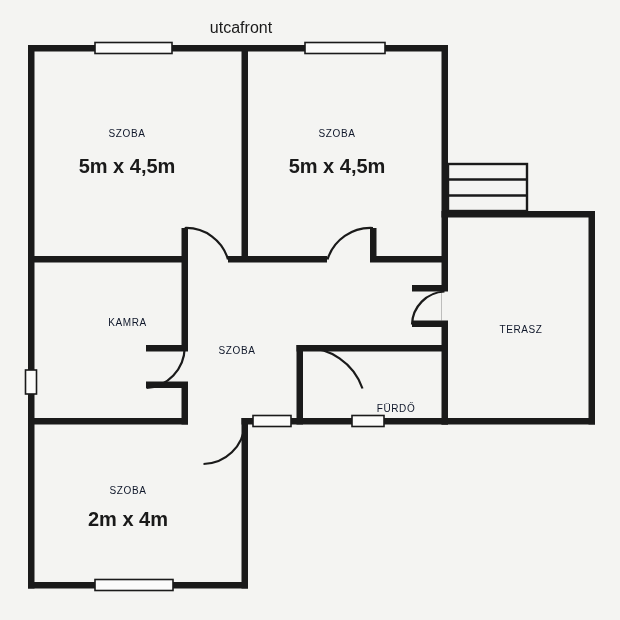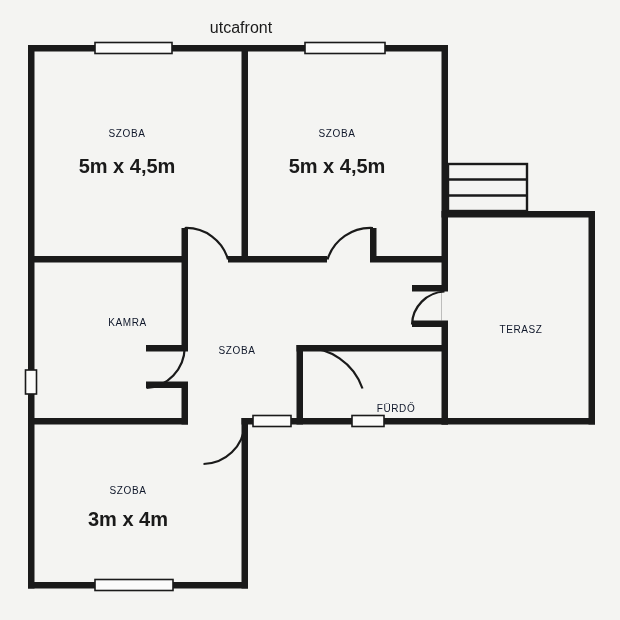--- a/index.html
+++ b/index.html
@@ -189,15 +189,15 @@
   <div class="room-label" style="left:107px; top:322px;padding-left:41px;">KAMRA</div>
 
   <div class="room-label" style="left:237px; top:350px;">SZOBA</div>
 
 
   <div class="room-label" style="left:396px; top:408px;">FÜRDŐ</div>
 
   <div class="room-label" style="left:521px; top:313px;margin-top:16px;">TERASZ</div>
 
   <div class="room-label" style="left:128px; top:490px;">SZOBA</div>
-  <div class="room-dim" style="left:128px; top:519px;">3m x 4m</div>
+  <div class="room-dim" style="left:128px; top:519px;">2m x 4m</div>
 
 </div>
 
 </body></html>

